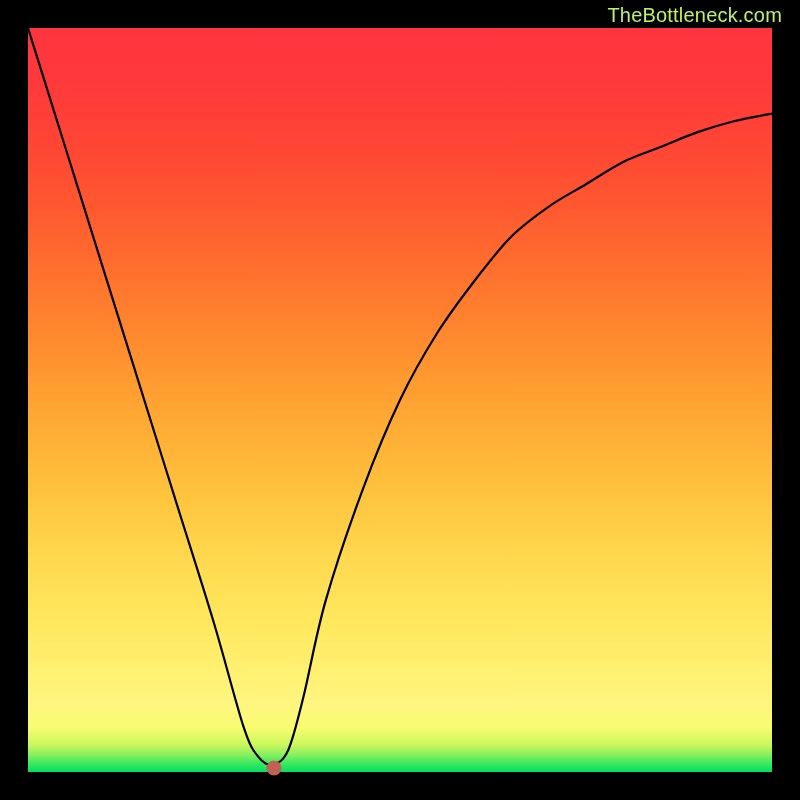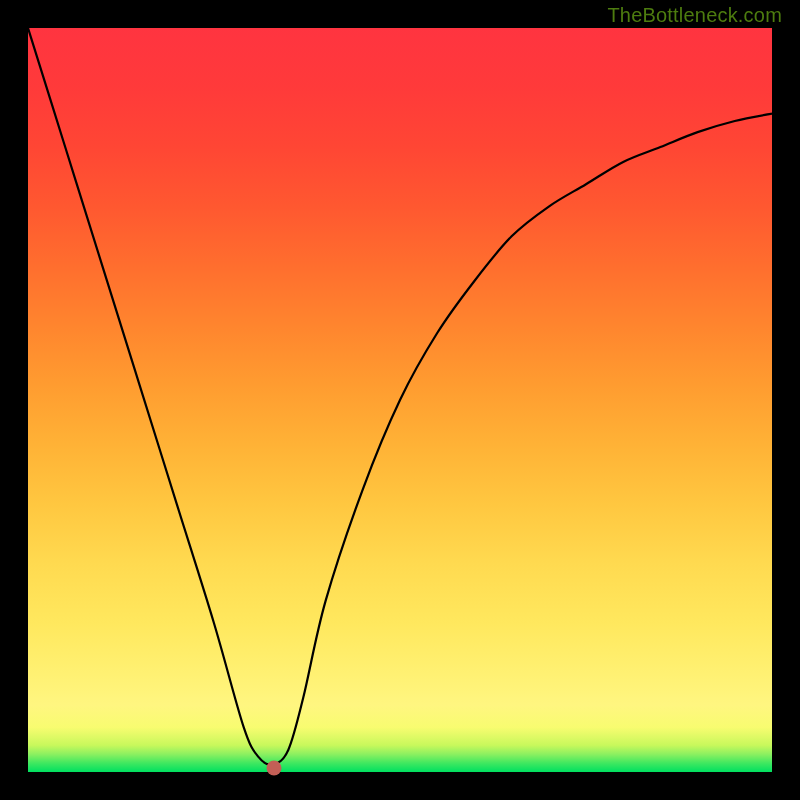--- a/index.html
+++ b/index.html
@@ -2,21 +2,21 @@
 <html><head>
 <meta charset="utf-8">
 <style>
   * { margin: 0; padding: 0; box-sizing: border-box; }
   html, body { width: 800px; height: 800px; overflow: hidden; }
   body { position: relative; background: #000; font-family: Arial, sans-serif; }
   .watermark {
     position: absolute;
     top: 4px;
     right: 18px;
-    color: #4d7c0f;
+    color: #bef264;
     font-size: 20px;
     font-weight: 400;
     z-index: 10;
     letter-spacing: 0.2px;
   }
   .plot-area {
     position: absolute;
     top: 28px;
     left: 28px;
     width: 744px;

